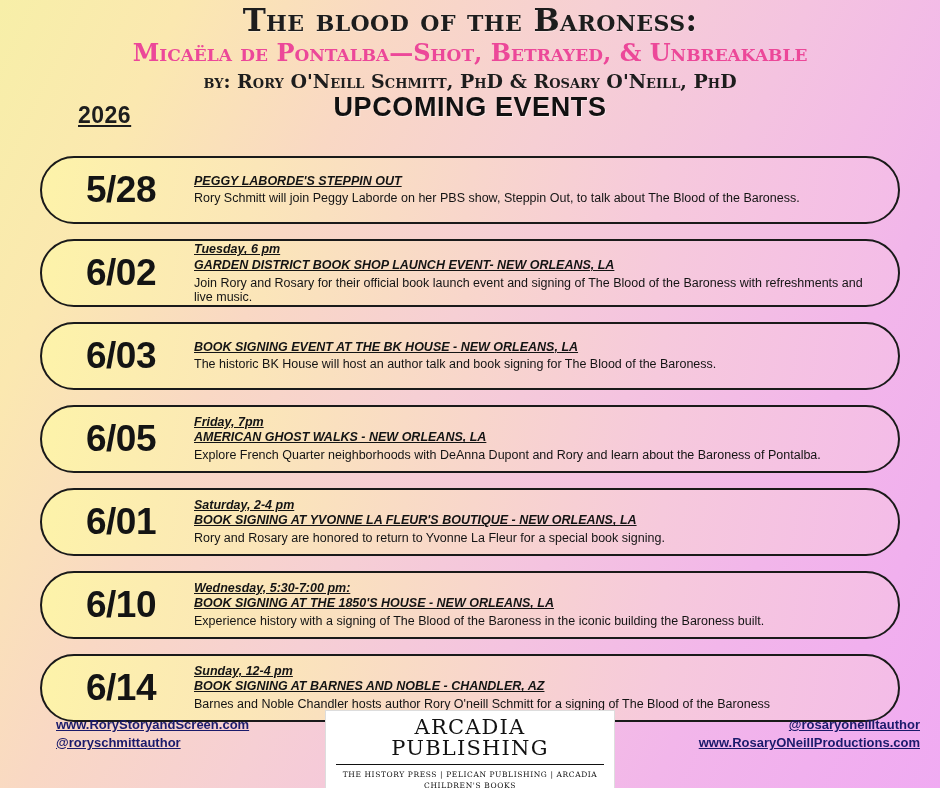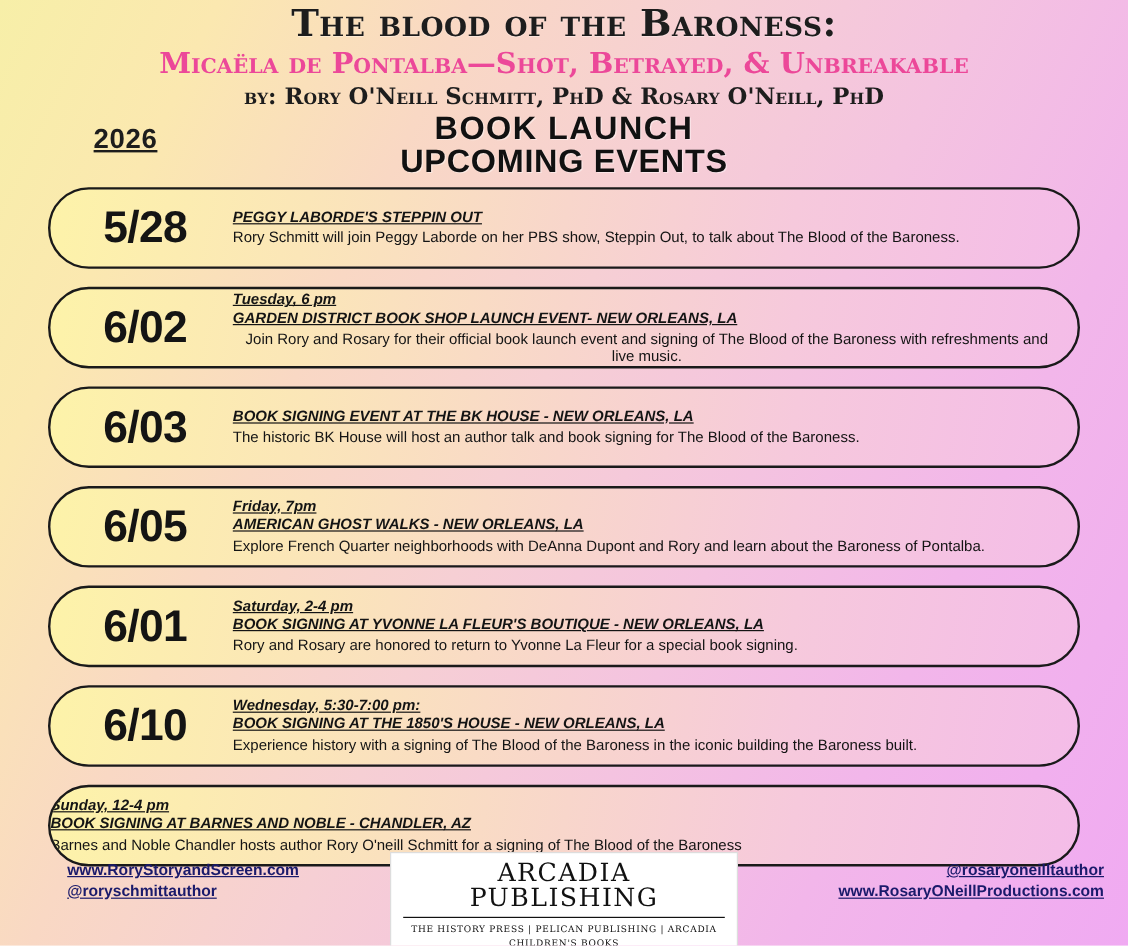--- a/index.html
+++ b/index.html
@@ -141,21 +141,21 @@
     text-decoration: underline;
     line-height: 1.25;
   }
   .event-desc {
     font-family: "Liberation Sans", sans-serif;
     font-size: 12.5px;
     color: #141414;
     line-height: 1.22;
     margin-top: 2px;
   }
-  .event-desc.wrap2 { line-height: 1.12; text-align: center; }
+  .event-desc.wrap2 { line-height: 1.12; }
 
   
   .footer {
     position: absolute;
     left: 0;
     right: 0;
     bottom: 6px;
     height: 72px;
   }
   .footer-left {
@@ -220,21 +220,20 @@
 
   <div class="header">
     <div class="title-main">The blood of the Baroness:</div>
     <div class="title-sub">Micaëla de Pontalba—Shot, Betrayed, &amp; Unbreakable</div>
     <div class="title-by">by: Rory O'Neill Schmitt, PhD &amp; Rosary O'Neill, PhD</div>
   </div>
 
   <div class="banner-row">
     <div class="year">2026</div>
     <div class="launch">
-      <div class="launch-l1">BOOK LAUNCH</div>
       <div class="launch-l2">UPCOMING EVENTS</div>
     </div>
   </div>
 
   <div class="events">
 
     <div class="event">
       <div class="event-date">5/28</div>
       <div class="event-body">
         <div class="event-venue">PEGGY LABORDE'S STEPPIN OUT</div>
@@ -280,20 +279,21 @@
     <div class="event">
       <div class="event-date">6/10</div>
       <div class="event-body">
         <div class="event-time">Wednesday, 5:30-7:00 pm:</div>
         <div class="event-venue">BOOK SIGNING AT THE 1850'S HOUSE - NEW ORLEANS, LA</div>
         <div class="event-desc">Experience history with a signing of The Blood of the Baroness in the iconic building the Baroness built.</div>
       </div>
     </div>
 
     <div class="event">
+      <div class="event-date">6/14</div>
       <div class="event-body">
         <div class="event-time">Sunday, 12-4 pm</div>
         <div class="event-venue">BOOK SIGNING AT BARNES AND NOBLE - CHANDLER, AZ</div>
         <div class="event-desc">Barnes and Noble Chandler hosts author Rory O'neill Schmitt for a signing of The Blood of the Baroness</div>
       </div>
     </div>
 
   </div>
 
   <div class="footer">

